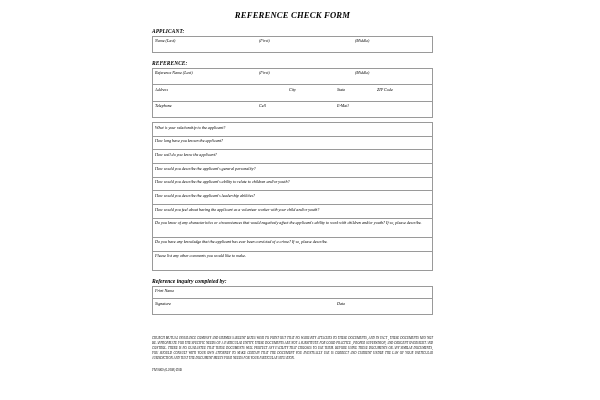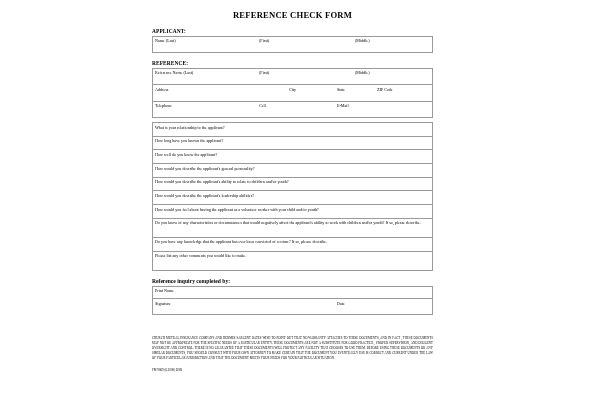--- a/index.html
+++ b/index.html
@@ -13,20 +13,21 @@
     font-family: "Liberation Serif", serif;
     color: #000000;
     overflow: hidden;
   }
   .page {
     position: relative;
     width: 600px;
     height: 400px;
     box-sizing: border-box;
     padding: 16px;
+    font-style: italic;
   }
   .sheet {
     position: absolute;
     left: 152px;
     top: 0;
     width: 281px;
   }
   .doc-title {
     text-align: center;
     font-weight: bold;

